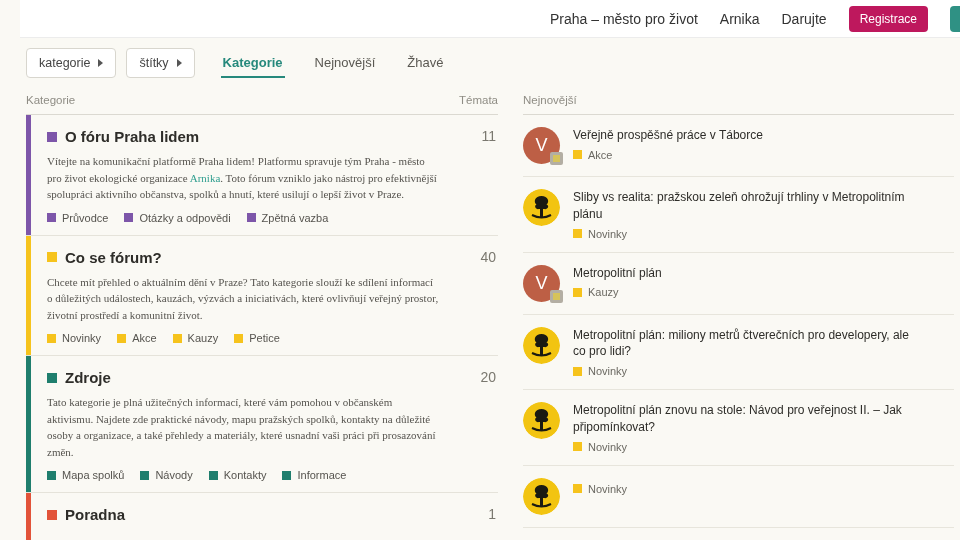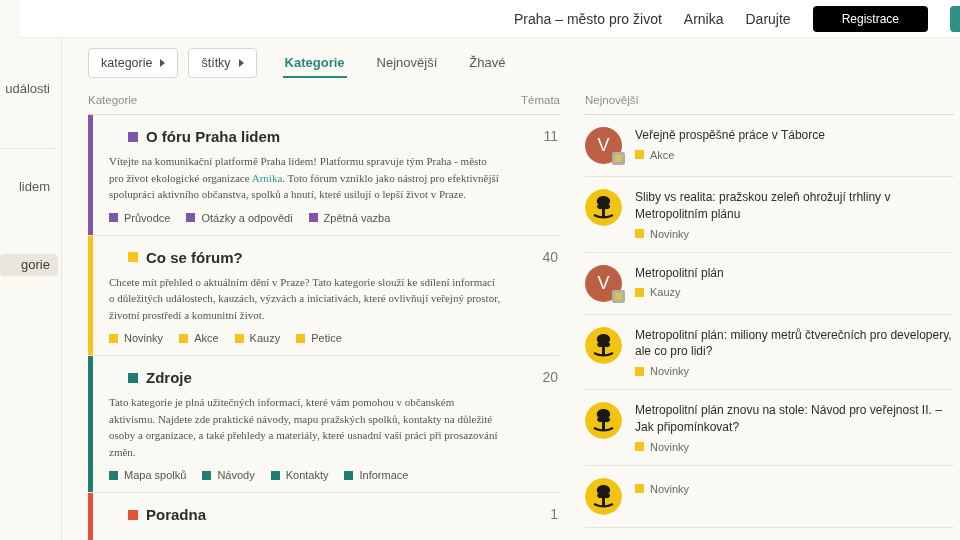--- a/index.html
+++ b/index.html
@@ -10,22 +10,22 @@
     color:#333;
   }
   
   .header {
     height:38px; background:#ffffff; border-bottom:1px solid #ececec;
     display:flex; align-items:center; justify-content:flex-end;
     padding-right:0; gap:22px;margin-left:20px;
   }
   .header a.nav-link { font-size:14px; color:#333; text-decoration:none; cursor:pointer; }
   .btn-primary {
-    background:#000000; color:#fff; font-size:12px; border:none; border-radius:4px;
-    padding:6px 29px; cursor:pointer; font-family:inherit;
+    background:#be185d; color:#fff; font-size:12px; border:none; border-radius:4px;
+    padding:6px 11px; cursor:pointer; font-family:inherit;
   }
   .btn-sliver {
     width:14px; height:26px; background:#2f9184; border:none; border-radius:4px 0 0 4px;
     margin-right:-4px; cursor:pointer;
   }
   
   .page { display:flex; height:502px; }
   .sidebar {
     width:62px; border-right:1px solid #e7e5de; position:relative; flex:none;
     background:#faf9f4;
@@ -63,21 +63,21 @@
   .col-left { width:472px; flex:none; }
   .col-right { flex:1; margin-left:25px; margin-right:6px; overflow:hidden; }
   .col-head {
     display:flex; justify-content:space-between; font-size:11.5px; color:#8f8d85;
     padding-bottom:8px; border-bottom:1px solid #dbd9d1;
   }
   
   .cat-row { position:relative; border-bottom:1px solid #e5e3da; display:flex; }
   .cat-stripe { width:5px; flex:none; background:var(--cat); }
   .cat-body { padding:13px 14px 11px 16px; flex:1; }
-  .cat-title-row { display:flex; align-items:center; gap:8px; margin-bottom:8px;margin-left:19px; }
+  .cat-title-row { display:flex; align-items:center; gap:8px; margin-bottom:8px; }
   .cat-square { width:10px; height:10px; flex:none; background:var(--cat); }
   .cat-name { font-size:15px; font-weight:bold; color:#2e2d29; cursor:pointer; }
   .cat-desc { font-size:11px; line-height:1.5; color:#56544f; max-width:392px; margin-bottom:9px;font-family:Liberation Serif, serif; }
   .cat-desc a { color:#2f9e8f; text-decoration:none; cursor:pointer; }
   .subcats { display:flex; flex-wrap:wrap; gap:4px 16px; }
   .subcat { display:flex; align-items:center; gap:6px; font-size:11px; color:#56544f; cursor:pointer; }
   .subcat-square { width:9px; height:9px; background:var(--cat); }
   .cat-count { position:absolute; right:2px; top:13px; font-size:14px; color:#7a786f; }
   
   .topic-row { display:flex; gap:13px; padding:12px 0; border-bottom:1px solid #e7e5dc; }
@@ -103,28 +103,20 @@
 <div class="header">
   <a class="nav-link">Praha – město pro život</a>
   <a class="nav-link">Arnika</a>
   <a class="nav-link">Darujte</a>
   <button class="btn-primary">Registrace</button>
   <button class="btn-sliver"></button>
 </div>
 
 <div class="page">
 
-  <div class="sidebar">
-    <div id="sidebar-items">
-        <div class="sb-item"><span>události</span></div>
-        <div class="sb-item"><span>lidem</span></div>
-        <div class="sb-item active"><span>gorie</span></div>
-      </div>
-    <div class="sb-sep"></div>
-  </div>
 
   <div class="main">
 
     <div class="toolbar">
       <span id="filter-buttons" style="display:flex;gap:10px;">
           <button class="filter-btn">
     <span>kategorie</span>
     <span class="caret-right"></span>
   </button>
           <button class="filter-btn">

